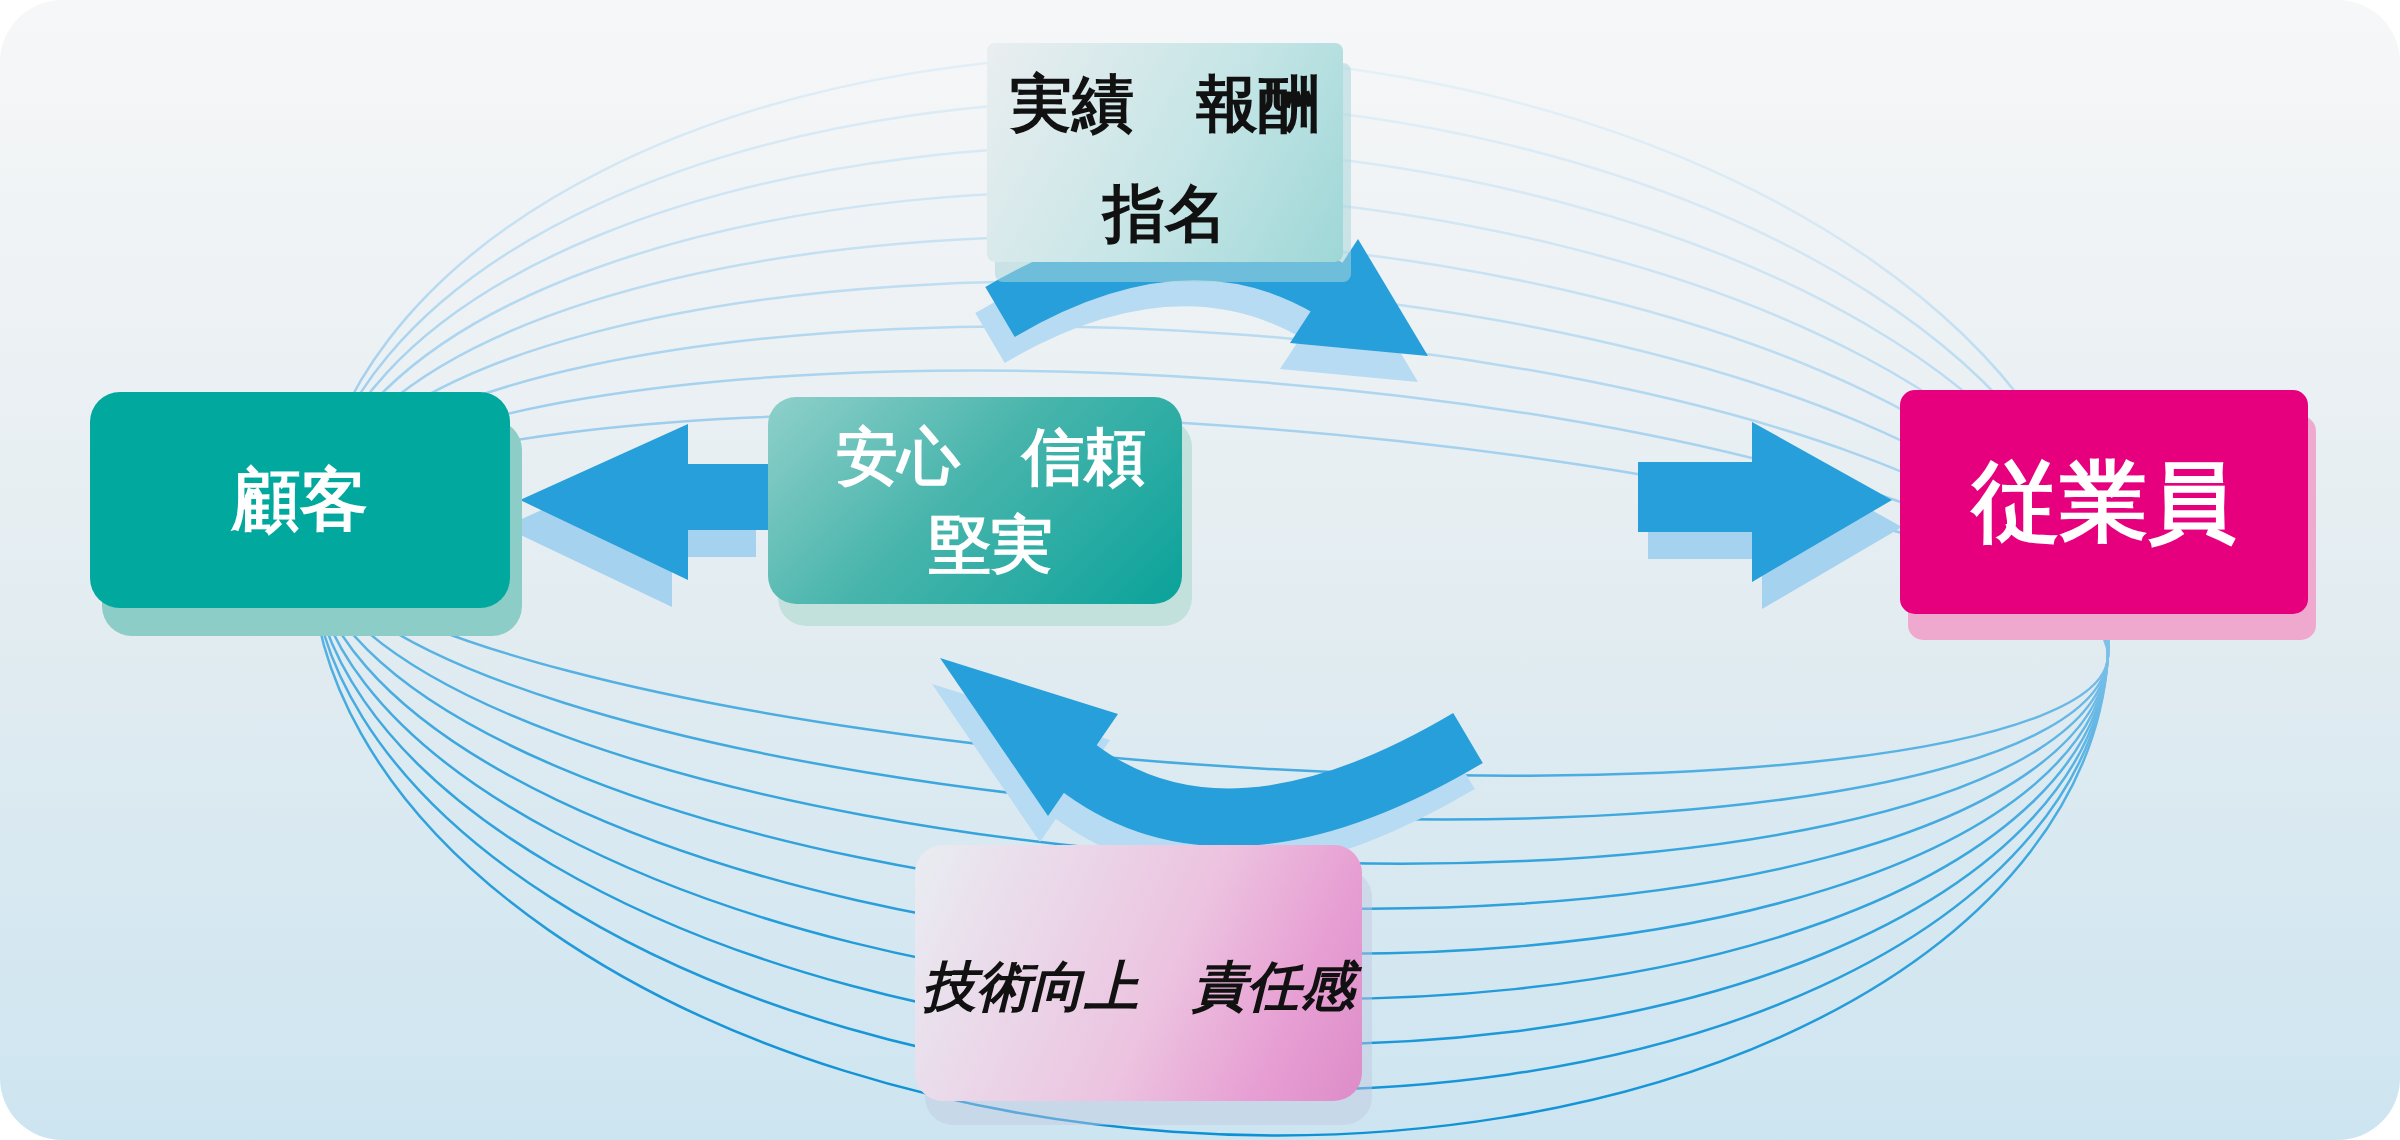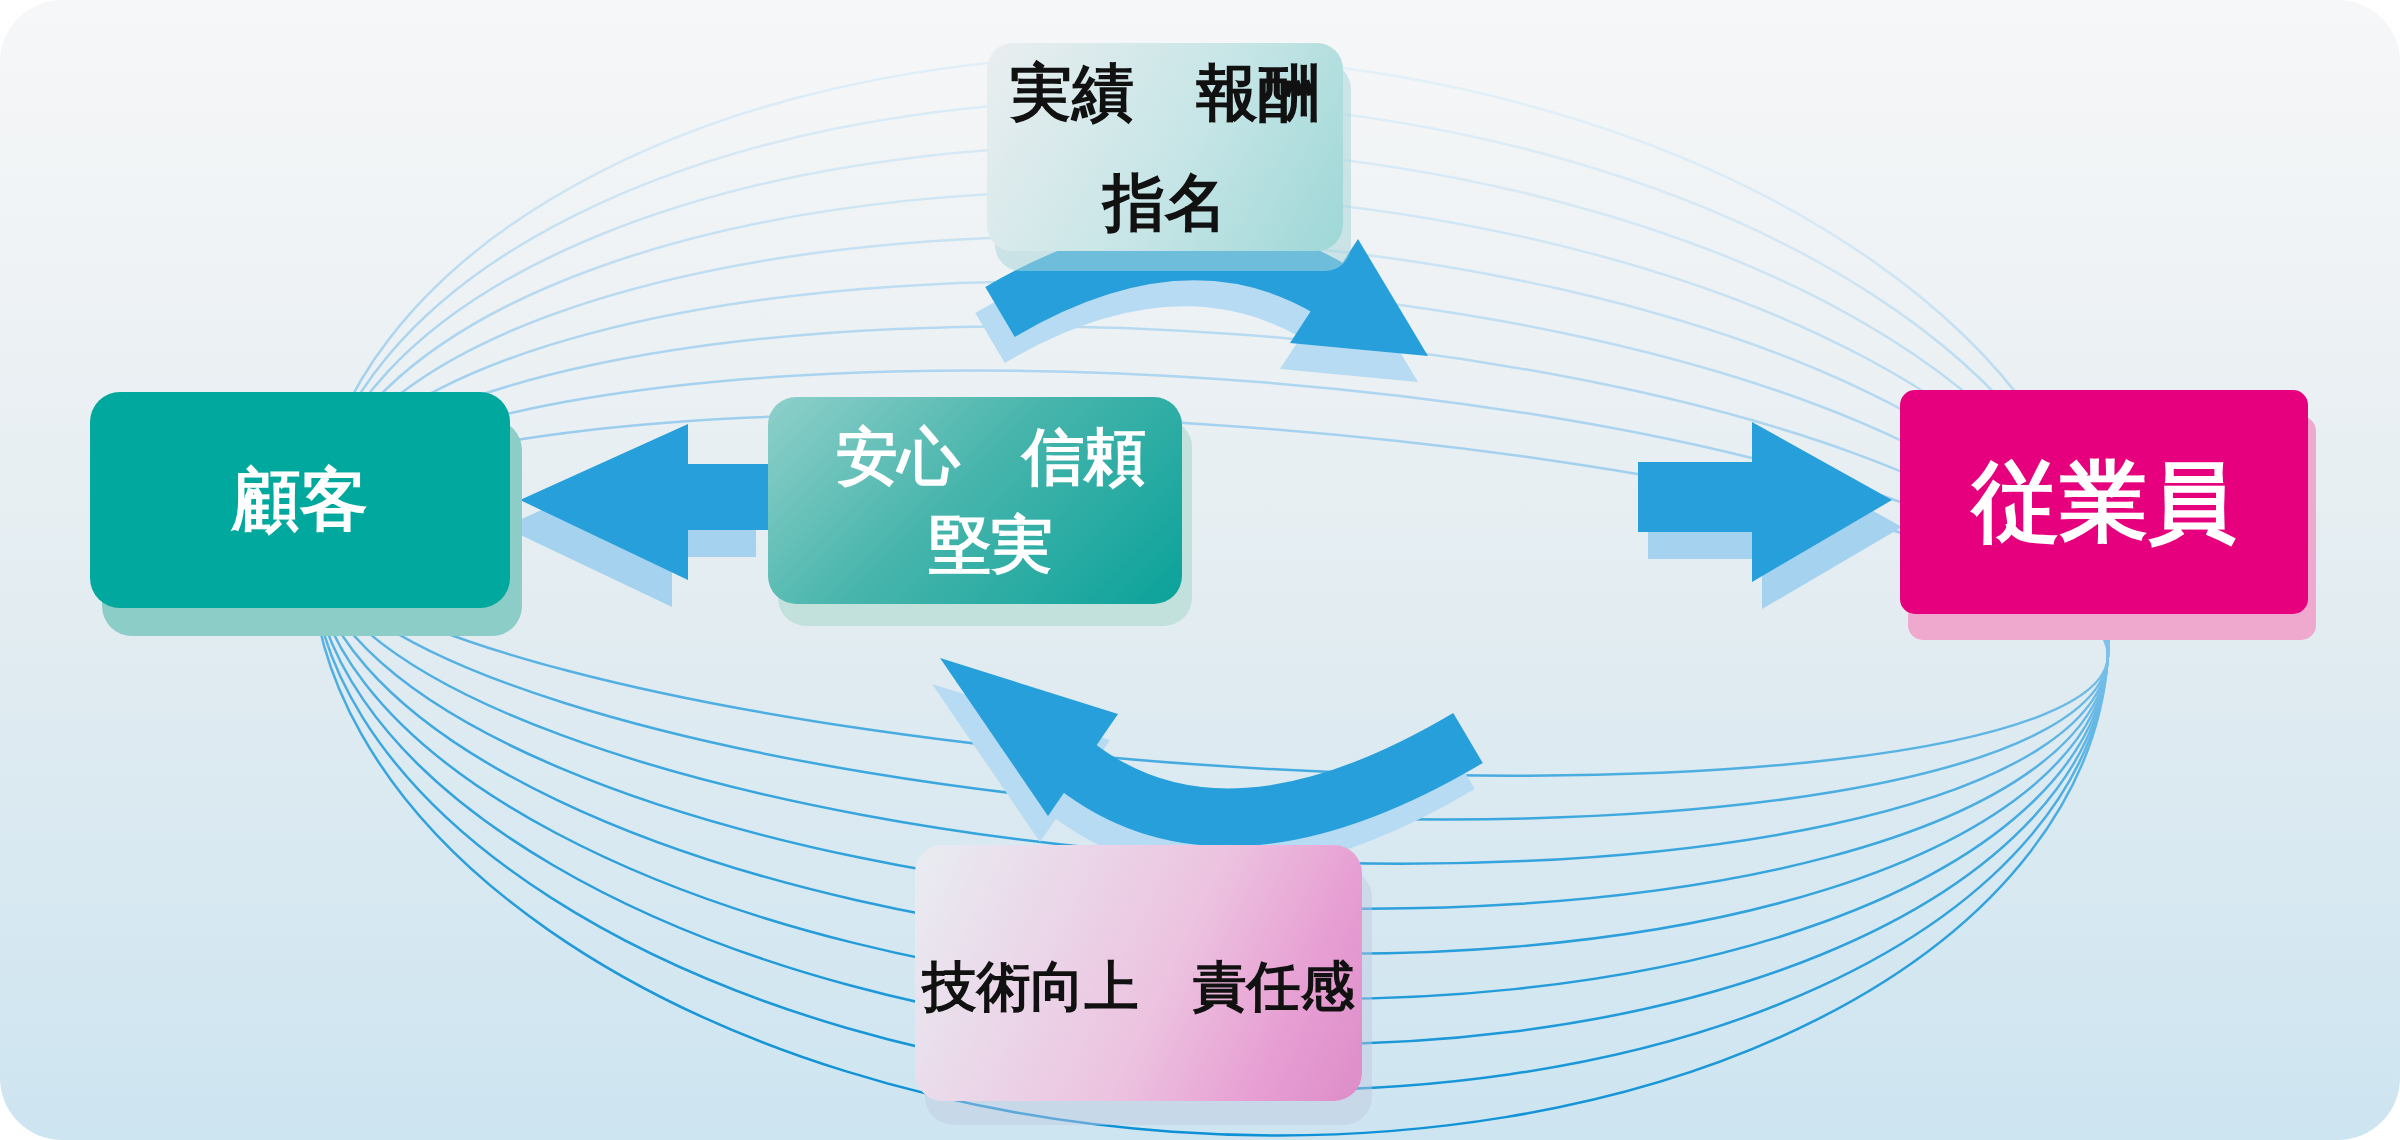--- a/index.html
+++ b/index.html
@@ -31,30 +31,31 @@
     box-shadow:10px 22px 0 #c2e1dd;
     padding-left:32px;
   }
   .education{
     left:1257px;top:397px;width:383px;height:207px;border-radius:28px;
     background:linear-gradient(135deg,#e19fcb 0%,#e85ba4 45%,#e9067f 100%);
     color:#ffffff;font-size:62px;gap:22px;
     box-shadow:10px 22px 0 #ecc4dc;
   }
   .results{
-    left:987px;top:43px;width:356px;height:207px;border-radius:26px;
+    left:987px;top:43px;width:356px;height:207px;border-radius:8px;
     background:linear-gradient(120deg,#eaeef0 0%,#c6e5e6 55%,#9ed7d7 100%);
-    color:#111111;font-size:62px;gap:44px;padding-top:1px;
+    color:#111111;font-size:62px;gap:44px;padding-top:12px;
     box-shadow:8px 20px 0 rgba(170,214,218,0.55);
   }
   .motivation{
     left:915px;top:845px;width:447px;height:230px;border-radius:28px;
     background:linear-gradient(115deg,#e9edf2 0%,#ecc3e0 55%,#e79fd3 80%,#dd8cc8 100%);
     color:#111111;font-size:54px;padding-top:26px;
     box-shadow:10px 24px 0 rgba(190,200,224,0.45);
+    font-style:italic;
   }
 </style>
 </head>
 <body>
 
 <div class="canvas">
 
   <svg class="layer" viewBox="0 0 2400 1140">
     <defs>
       <linearGradient id="orbitGrad" gradientUnits="userSpaceOnUse" x1="1200" y1="0" x2="1200" y2="1140">

